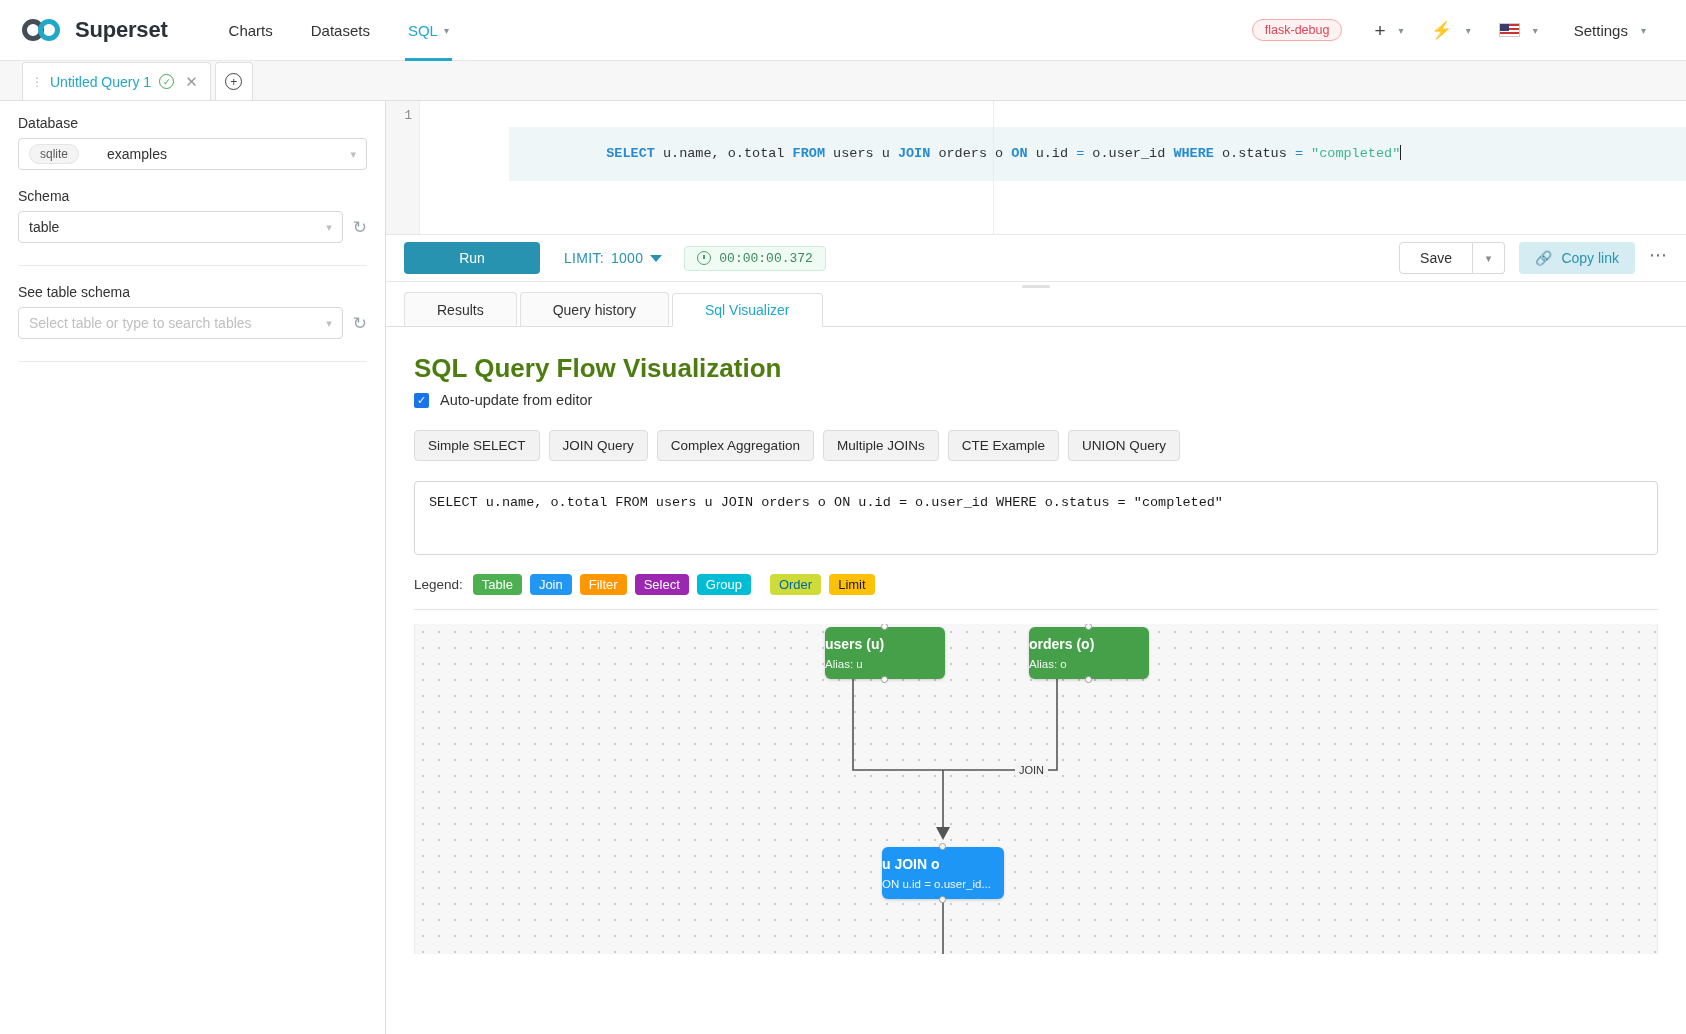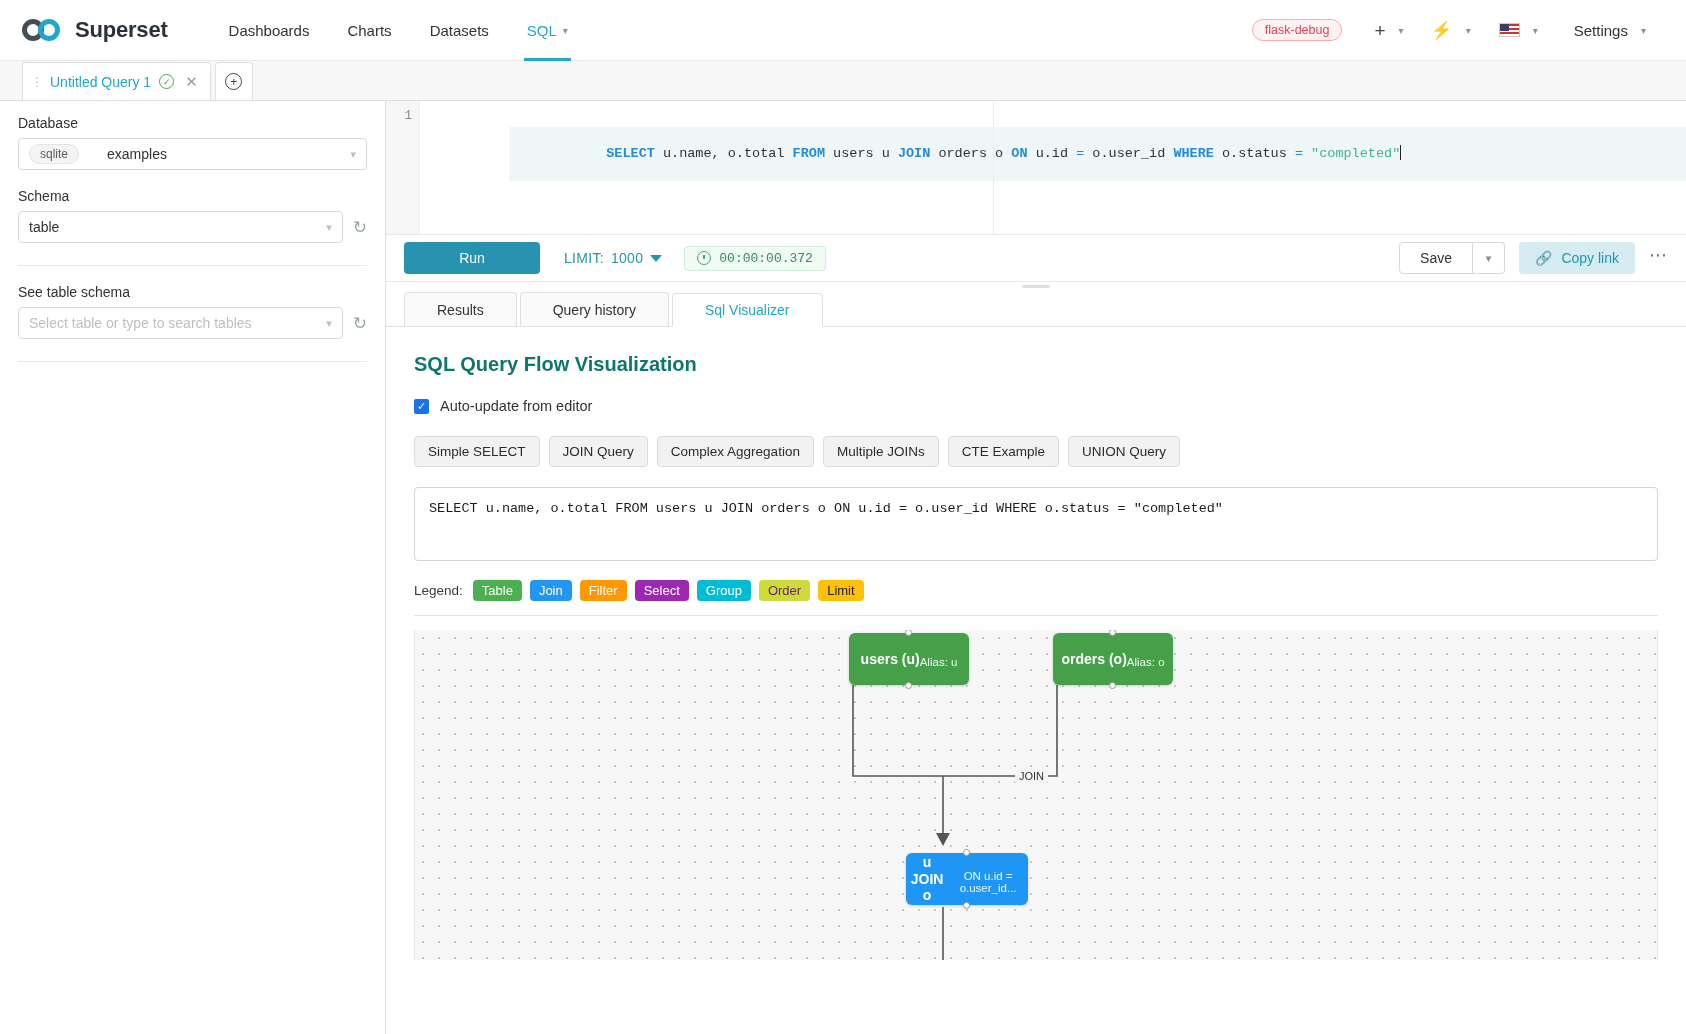--- a/index.html
+++ b/index.html
@@ -173,21 +173,21 @@
   .res-tabs { display: flex; align-items: flex-end; gap: 3px; padding-left: 18px; border-bottom: 1px solid #e0e0e0; height: 36px; background: #fff; }
   .rtab {
     height: 34px; padding: 0 32px; display: flex; align-items: center;
     font-size: 14px; color: #323232; border: 1px solid #e0e0e0; border-bottom: none;
     border-radius: 4px 4px 0 0; background: #fafafa; cursor: pointer;
   }
   .rtab.active { background: #fff; color: #20a7c9; border-bottom: 1px solid #fff; margin-bottom: -1px; }
 
   
   .viz-body { flex: 1; padding: 26px 28px 0 28px; overflow: hidden; }
-  .viz-title { font-size: 20px; font-weight: bold; color: #0f766e; margin-bottom: 22px; }
+  .viz-title { font-size: 26px; font-weight: bold; color: #4d7c0f; margin-bottom: 8px; }
   .autoupd { display: flex; align-items: center; gap: 11px; margin-bottom: 22px; }
   .cbox {
     width: 15px; height: 15px; background: #1a73e8; border-radius: 2px;
     display: inline-flex; align-items: center; justify-content: center;
     color: #fff; font-size: 11px; line-height: 1;
   }
   .autoupd-lbl { font-size: 14.5px; color: #323232; }
   .samples-lbl { font-size: 14.5px; color: #323232; margin-bottom: 11px; }
   .sample-row { display: flex; gap: 9px; margin-bottom: 20px; }
   .sample-btn {
@@ -209,23 +209,22 @@
   .canvas {
     position: relative; height: 330px; margin-top: 14px;
     background-color: #f7f7f7;
     background-image: radial-gradient(#c9c9c9 1px, transparent 1px);
     background-size: 16px 16px;
     border-left: 1px solid #ececec; border-right: 1px solid #ececec;
     overflow: hidden;
   }
   .node {
     position: absolute; border-radius: 6px; color: #fff; text-align: center;
-    display: flex; flex-direction: row; align-items: center; justify-content: center;
+    display: flex; flex-direction: column; align-items: flex-start; justify-content: center;
     box-shadow: 0 1px 3px rgba(0,0,0,.18);
-    margin-left: 24px;
   }
   .node-title { font-size: 14px; font-weight: bold; line-height: 1.2; }
   .node-sub { font-size: 11.5px; opacity: .92; margin-top: 5px; }
   .port {
     position: absolute; width: 7px; height: 7px; border-radius: 50%;
     background: #fff; border: 1px solid #9a9a9a; left: 50%; margin-left: -4px;
   }
   .port.top { top: -4px; }
   .port.bottom { bottom: -4px; }
   .edge-label {
@@ -240,23 +239,20 @@
 
   <div class="topnav">
     <div class="brand">
       <span class="brand-logo">
         <span class="ring l"></span>
           <span class="ring r"></span>
       </span>
       <span class="brand-name">Superset</span>
     </div>
     <div class="navlinks">
-      <div class="navlink">
-          <span>Dashboards</span>
-        </div>
       <div class="navlink">
           <span>Charts</span>
         </div>
       <div class="navlink">
           <span>Datasets</span>
         </div>
       <div class="navlink active">
         <span>SQL</span>
         <span class="caret">▾</span>
       </div>
@@ -403,21 +399,21 @@
 
         <textarea class="q-textarea" style="">SELECT u.name, o.total FROM users u JOIN orders o ON u.id = o.user_id WHERE o.status = "completed"</textarea>
 
         <div class="legend-row">
           <span class="legend-lbl">Legend:</span>
           <span class="legend-chip" style="background: rgb(76, 175, 80); color: rgb(255, 255, 255);">Table</span>
           <span class="legend-chip" style="background: rgb(33, 150, 243); color: rgb(255, 255, 255);">Join</span>
           <span class="legend-chip" style="background: rgb(255, 152, 0); color: rgb(255, 255, 255);">Filter</span>
           <span class="legend-chip" style="background: rgb(156, 39, 176); color: rgb(255, 255, 255);">Select</span>
           <span class="legend-chip" style="background: rgb(0, 188, 212); color: rgb(255, 255, 255);">Group</span>
-          <span class="legend-chip" style="background: rgb(205, 220, 57); color: #701a75;">Order</span>
+          <span class="legend-chip" style="background: rgb(205, 220, 57); color: #0369a1; margin-left: 11px;">Order</span>
           <span class="legend-chip" style="background: rgb(255, 193, 7); color: rgb(27, 27, 27);">Limit</span>
         </div>
         <div class="hr-line"></div>
 
         
         <div class="canvas">
           <svg width="100%" height="330" style="position:absolute;left:0;top:0">
             <g stroke="#555" stroke-width="1.6" fill="none">
               <path d="M 438 55 L 438 146 L 528 146"></path>
               <path d="M 642 55 L 642 146 L 528 146"></path>

